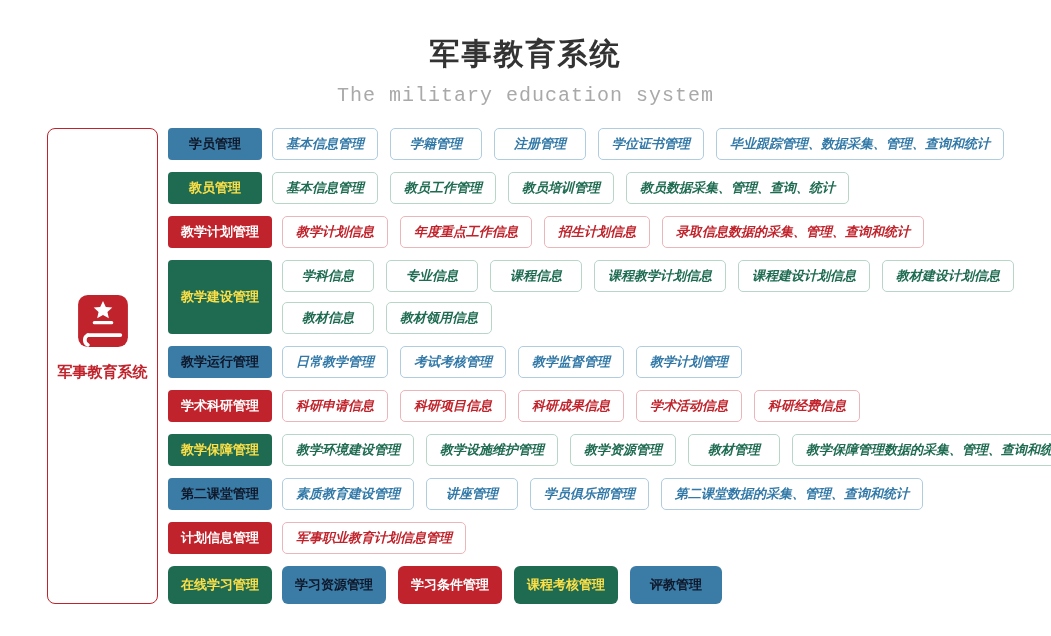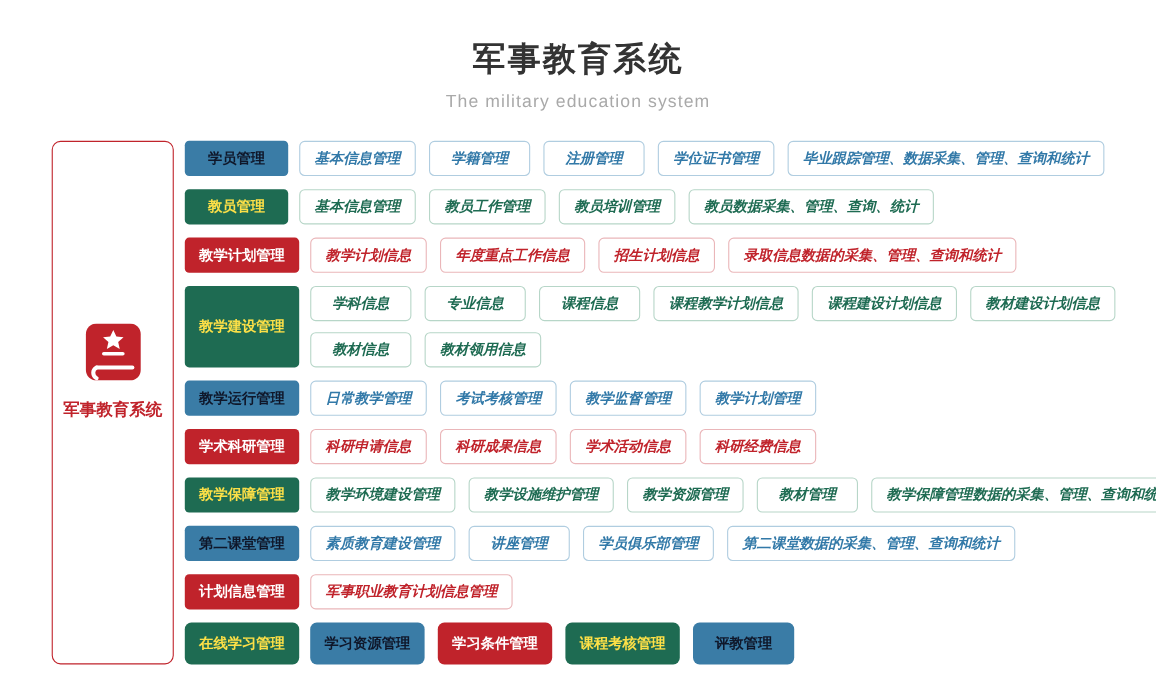--- a/index.html
+++ b/index.html
@@ -10,21 +10,21 @@
     overflow: hidden;
   }
   .page { width: 1051px; height: 636px; position: relative; border-radius: 30px; }
 
   
   .header { text-align: center; padding-top: 34px; }
   .header h1 {
     font-size: 30px; font-weight: bold; color: #333333; letter-spacing: 2px;
   }
   .header .subtitle {
-    margin-top: 9px; font-size: 16px; color: #a9a9a9; letter-spacing: 1px;
+    margin-top: 9px; font-size: 20px; color: #a9a9a9; letter-spacing: 1px; font-family: Liberation Mono, monospace;
   }
 
   
   .diagram {
     position: absolute; left: 47px; top: 128px; right: 10px;
     display: flex; align-items: stretch;
   }
 
   
   .root-node {
@@ -155,20 +155,21 @@
               <div class="box outline theme-blue">教学监督管理</div>
               <div class="box outline theme-blue">教学计划管理</div>
             </div>
           </div>
         </div>
         <div class="row">
           <div class="box solid category theme-red">学术科研管理</div>
           <div class="lines">
             <div class="line">
               <div class="box outline theme-red">科研申请信息</div>
+              <div class="box outline theme-red">科研项目信息</div>
               <div class="box outline theme-red">科研成果信息</div>
               <div class="box outline theme-red">学术活动信息</div>
               <div class="box outline theme-red">科研经费信息</div>
             </div>
           </div>
         </div>
         <div class="row">
           <div class="box solid category theme-green">教学保障管理</div>
           <div class="lines">
             <div class="line">

